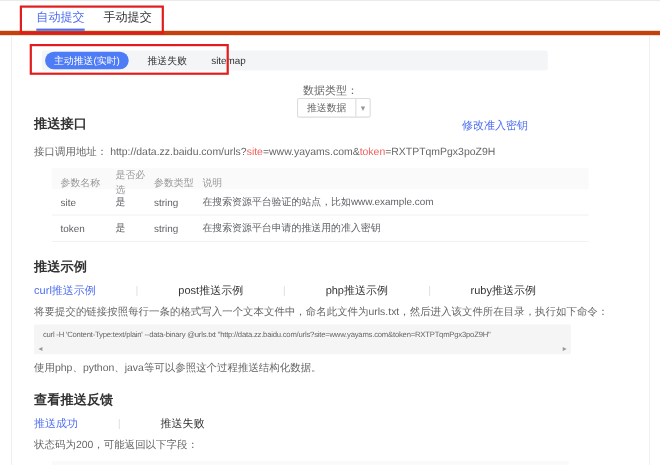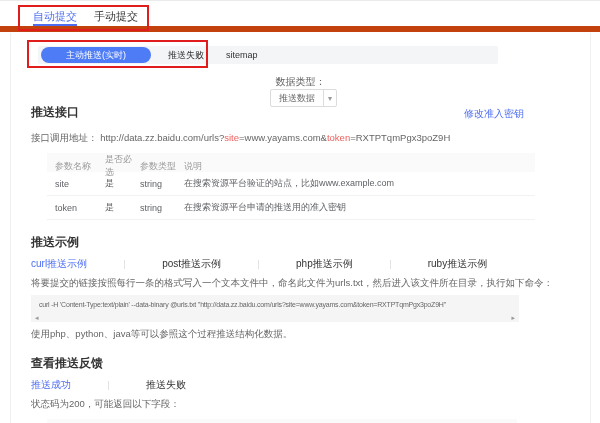--- a/index.html
+++ b/index.html
@@ -3,48 +3,48 @@
 <meta charset="utf-8">
 <style>
   * { margin:0; padding:0; box-sizing:border-box; }
   html,body { width:600px; height:423px; }
   body {
     position:relative; background:#fff; overflow:hidden;
     font-family:"Liberation Sans","DejaVu Sans",sans-serif;
     color:#333; border-top:1px solid #ebebeb;
   }
   
-  .tabbar { height:31px; border-bottom:6px solid #c2410c; display:flex; align-items:stretch; padding-left:33px; }
+  .tabbar { height:31px; border-bottom:4px solid #c2410c; display:flex; align-items:stretch; padding-left:33px; }
   .tab { font-size:11px; color:#333; line-height:30px; position:relative; margin-right:17px; cursor:pointer; }
   .tab.active { color:#4e6ef2; }
   .tab.active::after { content:""; position:absolute; left:0; right:0; bottom:0; height:2px; background:#4e6ef2; }
   
   .anno { position:absolute; border:2px solid #e11c1c; z-index:20; pointer-events:none; }
   .anno1 { left:18px; top:4px; width:131px; height:26px; }
   .anno2 { left:27px; top:39px; width:181px; height:28px; }
   
   .card { position:absolute; top:32px; left:10px; width:581px; height:391px; background:#fff;
           border-left:1px solid #f0f0f0; border-right:1px solid #f0f0f0; overflow:hidden; }
   
   .subtab-band { margin:13px 0 0 27px; width:460px; height:18px; background:#f4f5f7; border-radius:2px;
                  display:flex; align-items:center; font-size:9px; }
   .pill { margin-left:3px; background:#4e7cf6; color:#fff; border-radius:9px; height:16px; line-height:16px;
-          padding:0 25px; cursor:pointer; white-space:nowrap; }
+          padding:0 8px; cursor:pointer; white-space:nowrap; }
   .subtab { color:#333; margin-left:0; cursor:pointer; white-space:nowrap; }
   .subtab.s2 { margin-left:17px; }
   .subtab.s3 { margin-left:22px; }
   
   .toolbar-row { display:flex; align-items:center; margin:11px 20px 0; height:20px;flex-direction:column; }
   .tb-label { font-size:10px; color:#666; }
   .dropdown { margin-left:6px; display:flex; align-items:stretch; height:18px; border:1px solid #dcdcdc;
               border-radius:2px; background:#fff; cursor:pointer;text-align:center; }
   .dd-text { font-size:9px; color:#666; line-height:16px; padding:0 8px; }
   .dd-arrow { width:13px; border-left:1px solid #dcdcdc; color:#999; font-size:8px;
               display:flex; align-items:center; justify-content:center; }
-  .mod-link { margin-left:auto; margin-right:46px; font-size:10px; color:#4e6ef2; cursor:pointer; }
+  .mod-link { margin-left:auto; margin-right:90px; font-size:10px; color:#4e6ef2; cursor:pointer; }
   
   .sec-title { margin:9px 20px 0; font-size:12px; font-weight:bold; color:#333; }
   .sec-title.mt { margin-top:14px; }
   .url-line { margin:11px 20px 0; font-size:9.5px; color:#666; white-space:nowrap; }
   .url-line .red { color:#f0615f; }
   
   .tbl { margin:8px 36px 0; font-size:9px; }
   .t1 { width:488px; }
   .t2 { width:470px; }
   .thead, .trow { display:grid; align-items:center; }

